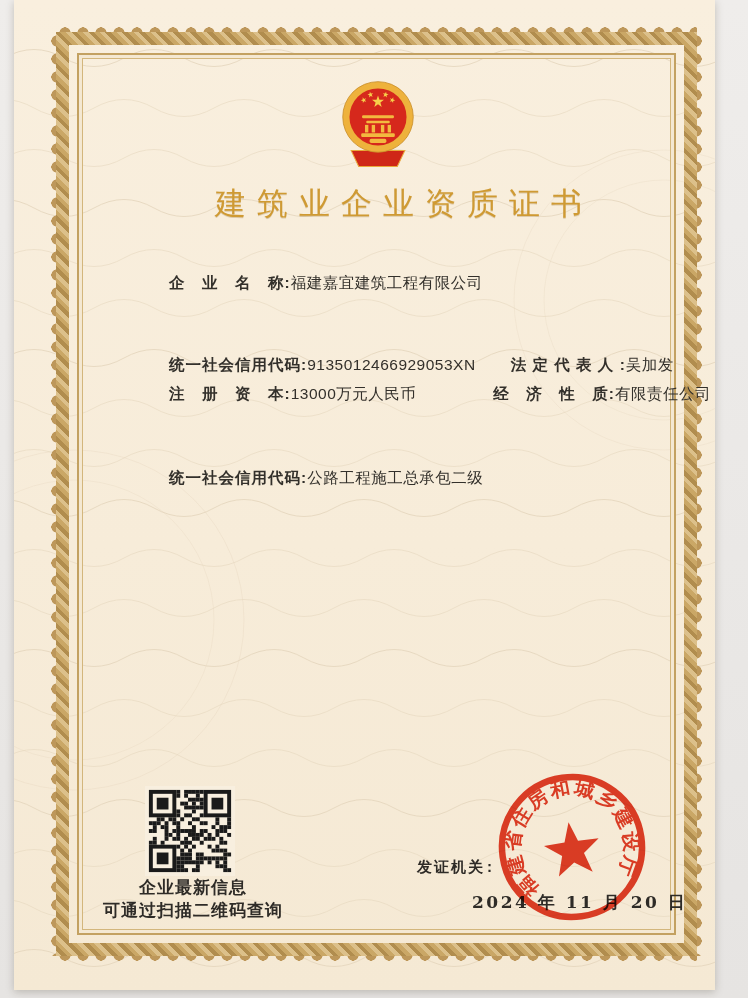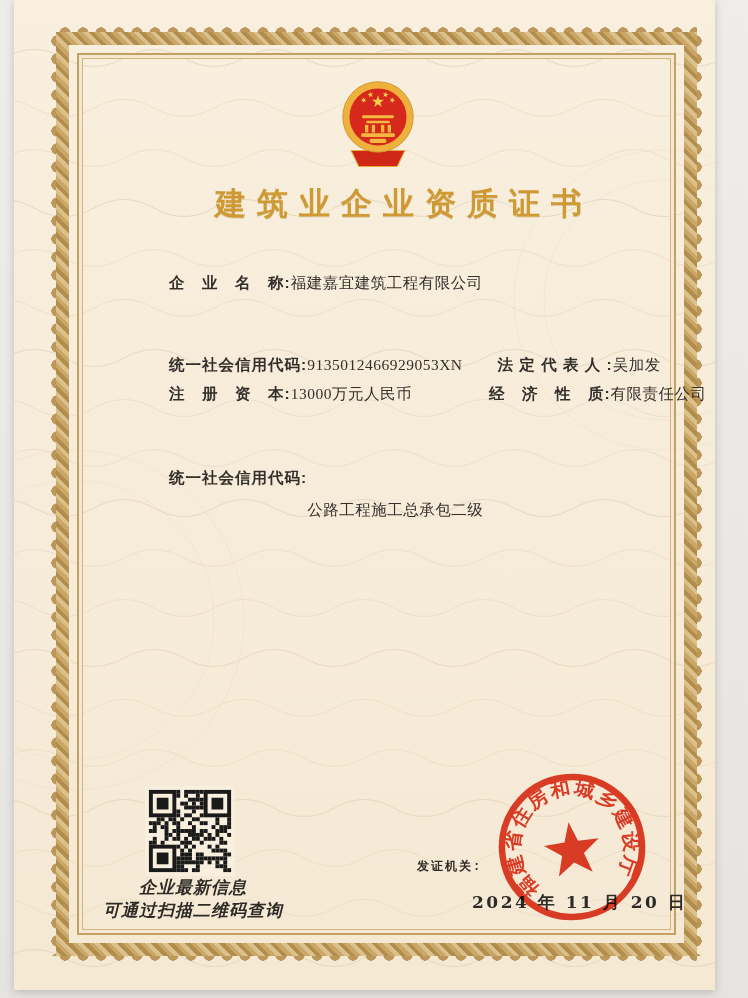--- a/index.html
+++ b/index.html
@@ -45,46 +45,46 @@
   .sc-right { top:32px; bottom:34px; right:10px; width:9px;
     background:radial-gradient(circle 8px at 0px 9px,#bd975a 70%,rgba(189,151,90,0) 72%);
     background-size:9px 18px; background-repeat:repeat-y; }
 
   
   .emblem { position:absolute; left:322px; top:80px; width:84px; height:94px; }
 
   
   .title {
     position:absolute; left:63px; right:39px; top:183px; text-align:center;
-    font-size:31px; font-weight:bold; color:#cf9a33;
+    font-size:31px; font-weight:normal; color:#cf9a33;
     letter-spacing:11px; padding-left:11px;
     text-shadow:0 1px 0 rgba(140,95,20,.25);
     margin-left:44px;
   }
 
   
   .row { position:absolute; left:124px; right:46px; white-space:nowrap;
          font-size:15.5px; color:#33302b; }
   .lbl { font-weight:bold; font-family:"Liberation Sans","DejaVu Sans",sans-serif; letter-spacing:1px;margin-left:31px; }
-  .val { font-family:Liberation Serif, serif; letter-spacing:.5px;margin-top:32px; }
+  .val { font-family:Liberation Sans, sans-serif; letter-spacing:.5px; }
   .g1 { display:inline-block; width:4px; }
   .g2 { display:inline-block; width:46px; }
   .g3 { display:inline-block; width:62px; }
   .qual-wrap { display:flex; align-items:flex-start; }
   .qual-lines { display:flex; flex-direction:row; line-height:20.5px; }
 
   
   .qr-svg { position:absolute; left:131px; top:786px; width:90px; height:90px; background:#f8efdf; }
   .qr-caption {
     position:absolute; left:59px; top:876px; width:240px; text-align:center;
-    font-size:17px; font-weight:bold; color:#2e2b27; line-height:23px; letter-spacing:1px;font-style:italic;
+    font-size:17px; font-weight:bold; color:#2e2b27; line-height:23px; letter-spacing:1px;
   }
   .issuer {
     position:absolute; left:403px; top:858px;
-    font-size:12px; font-weight:bold; color:#2e2b27; letter-spacing:2px;font-family:Liberation Mono, monospace;
+    font-size:15px; font-weight:bold; color:#2e2b27; letter-spacing:2px;font-family:Liberation Mono, monospace;
   }
   .issue-date {
     position:absolute; left:458px; top:891px;
     font-size:17px; color:#2e2b27; letter-spacing:2.5px;
     font-family:"DejaVu Serif","Liberation Serif",serif; font-weight:bold;
   }
   
   .seal { position:absolute; left:476px; top:763px; width:164px; height:168px;
           mix-blend-mode:multiply; opacity:.95; }
   .seal text { font-family:"Liberation Sans","DejaVu Sans",sans-serif; font-weight:bold; }

